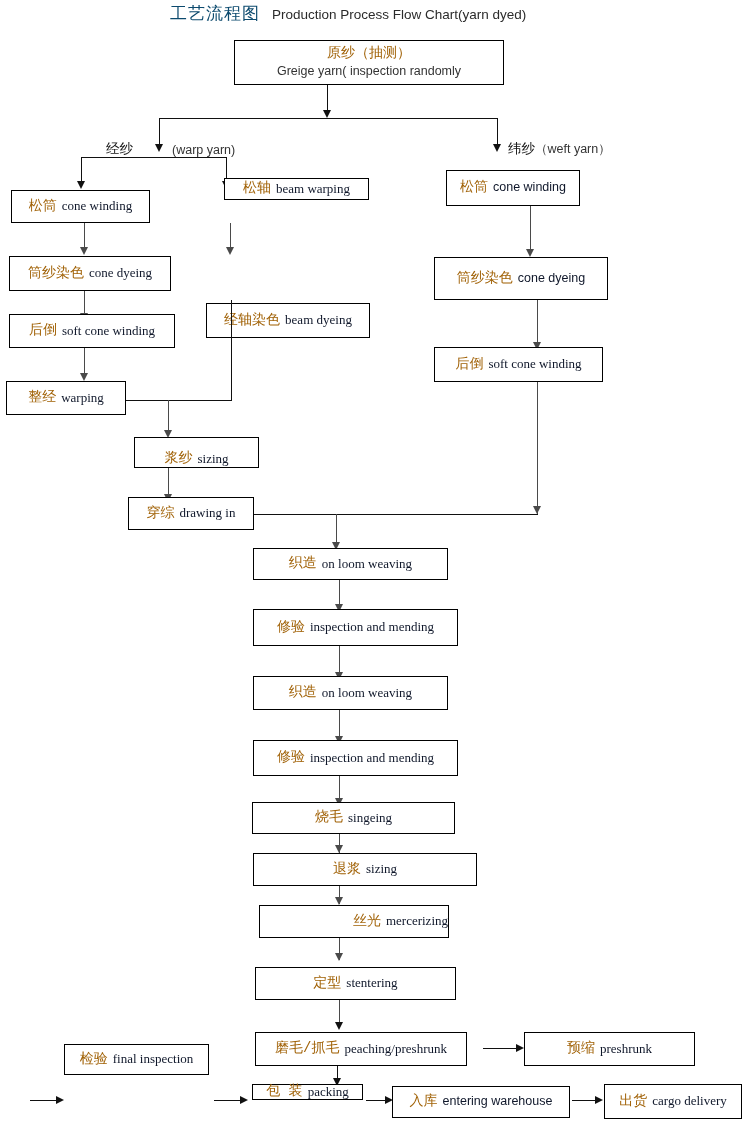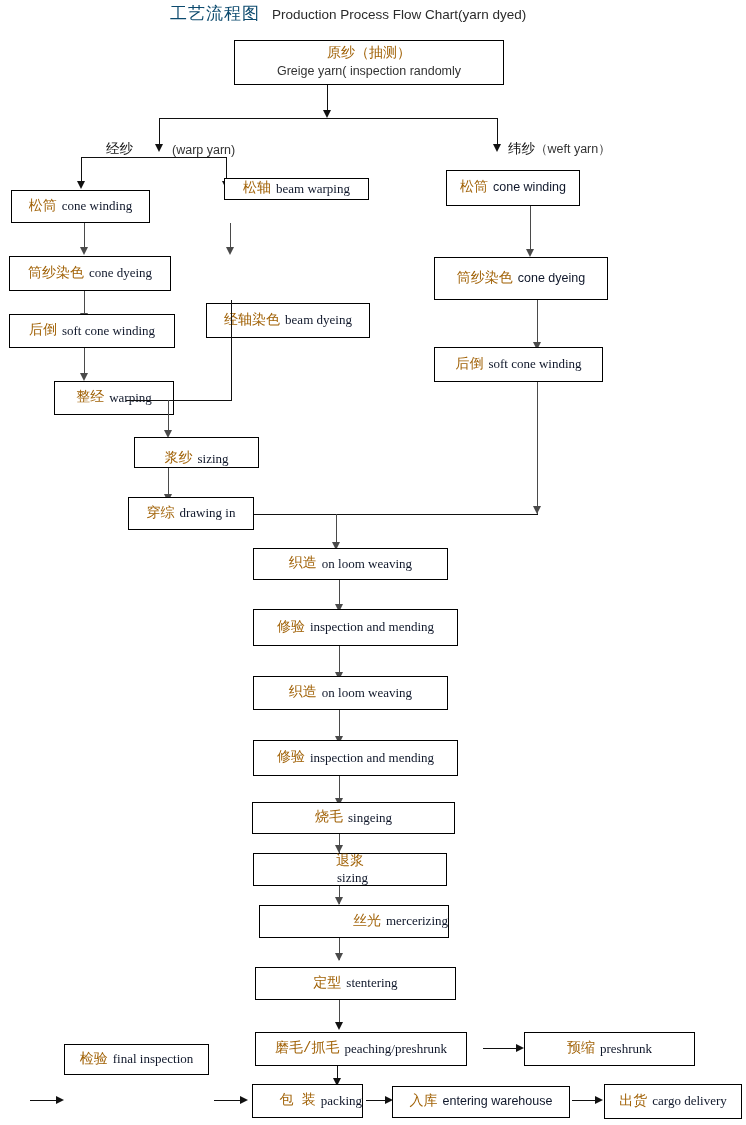--- a/index.html
+++ b/index.html
@@ -92,21 +92,21 @@
   <div class="ln v" style="left:84px;top:291px;height:24px;"></div>
   <div class="arw down" style="left:80px;top:313px;"></div>
 
   <div class="box" style="left:9px;top:314px;width:166px;height:34px;">
     <span class="cn">后倒</span>
     <span class="en">soft cone winding</span>
   </div>
   <div class="ln v" style="left:84px;top:348px;height:27px;"></div>
   <div class="arw down" style="left:80px;top:373px;"></div>
 
-  <div class="box" style="left:6px;top:381px;width:120px;height:34px;margin-left:48px;">
+  <div class="box" style="left:6px;top:381px;width:120px;height:34px;">
     <span class="cn">整经</span>
     <span class="en">warping</span>
   </div>
 
   <div class="box" style="left:196px;top:178px;width:145px;height:22px;margin-left:28px;">
     <span class="cn">松轴</span>
     <span class="en">beam warping</span>
   </div>
   <div class="ln v" style="left:230px;top:223px;height:26px;"></div>
   <div class="arw down" style="left:226px;top:247px;"></div>
@@ -186,21 +186,21 @@
   <div class="ln v" style="left:339px;top:776px;height:24px;"></div>
   <div class="arw down" style="left:335px;top:798px;"></div>
 
   <div class="box" style="left:252px;top:802px;width:203px;height:32px;">
     <span class="cn">烧毛</span>
     <span class="en">singeing</span>
   </div>
   <div class="ln v" style="left:339px;top:834px;height:20px;"></div>
   <div class="arw down" style="left:335px;top:845px;"></div>
 
-  <div class="box" style="left:253px;top:853px;width:194px;height:33px;flex-direction:column;">
+  <div class="box" style="left:253px;top:853px;width:224px;height:33px;">
     <span class="cn">退浆</span>
     <span class="en">sizing</span>
   </div>
   <div class="ln v" style="left:339px;top:886px;height:18px;"></div>
   <div class="arw down" style="left:335px;top:897px;"></div>
 
   <div class="box" style="left:259px;top:905px;width:190px;height:33px;justify-content:flex-end;">
     <span class="cn">丝光</span>
     <span class="en">mercerizing</span>
   </div>
@@ -232,21 +232,21 @@
   <div class="ln h dark" style="left:30px;top:1100px;width:30px;"></div>
   <div class="arw right dark" style="left:56px;top:1096px;"></div>
 
   <div class="box" style="left:64px;top:1044px;width:145px;height:31px;">
     <span class="cn">检验</span>
     <span class="en">final inspection</span>
   </div>
   <div class="ln h dark" style="left:214px;top:1100px;width:30px;"></div>
   <div class="arw right dark" style="left:240px;top:1096px;"></div>
 
-  <div class="box" style="left:252px;top:1084px;width:111px;height:34px;justify-content:flex-end;">
+  <div class="box" style="left:252px;top:1084px;width:111px;height:16px;">
     <span class="cn">包 装</span>
     <span class="en">packing</span>
   </div>
   <div class="ln h dark" style="left:366px;top:1100px;width:22px;"></div>
   <div class="arw right dark" style="left:385px;top:1096px;"></div>
 
   <div class="box sans" style="left:392px;top:1086px;width:178px;height:32px;">
     <span class="cn">入库</span>
     <span class="en">entering warehouse</span>
   </div>

